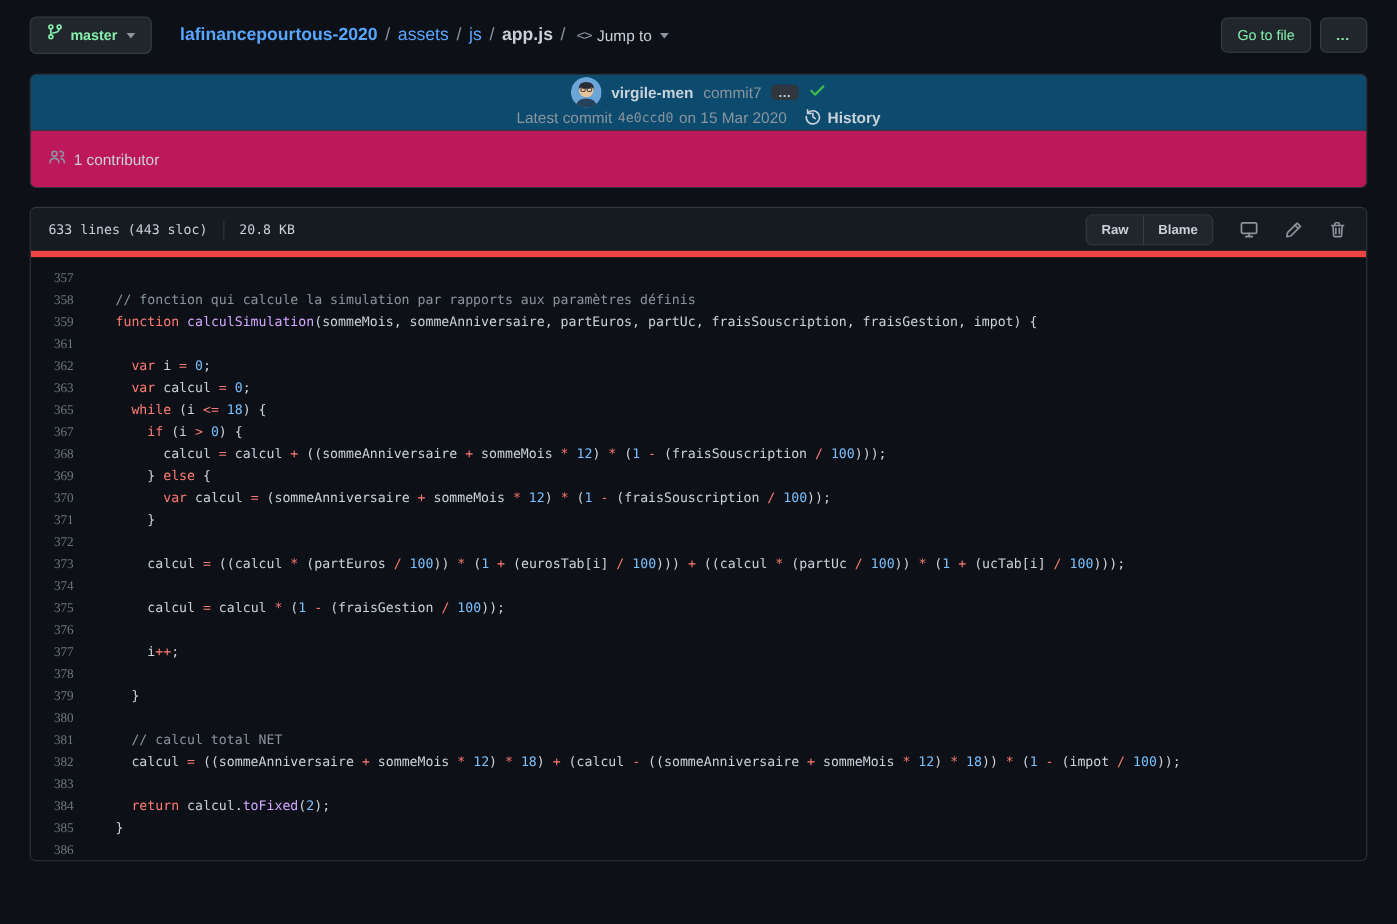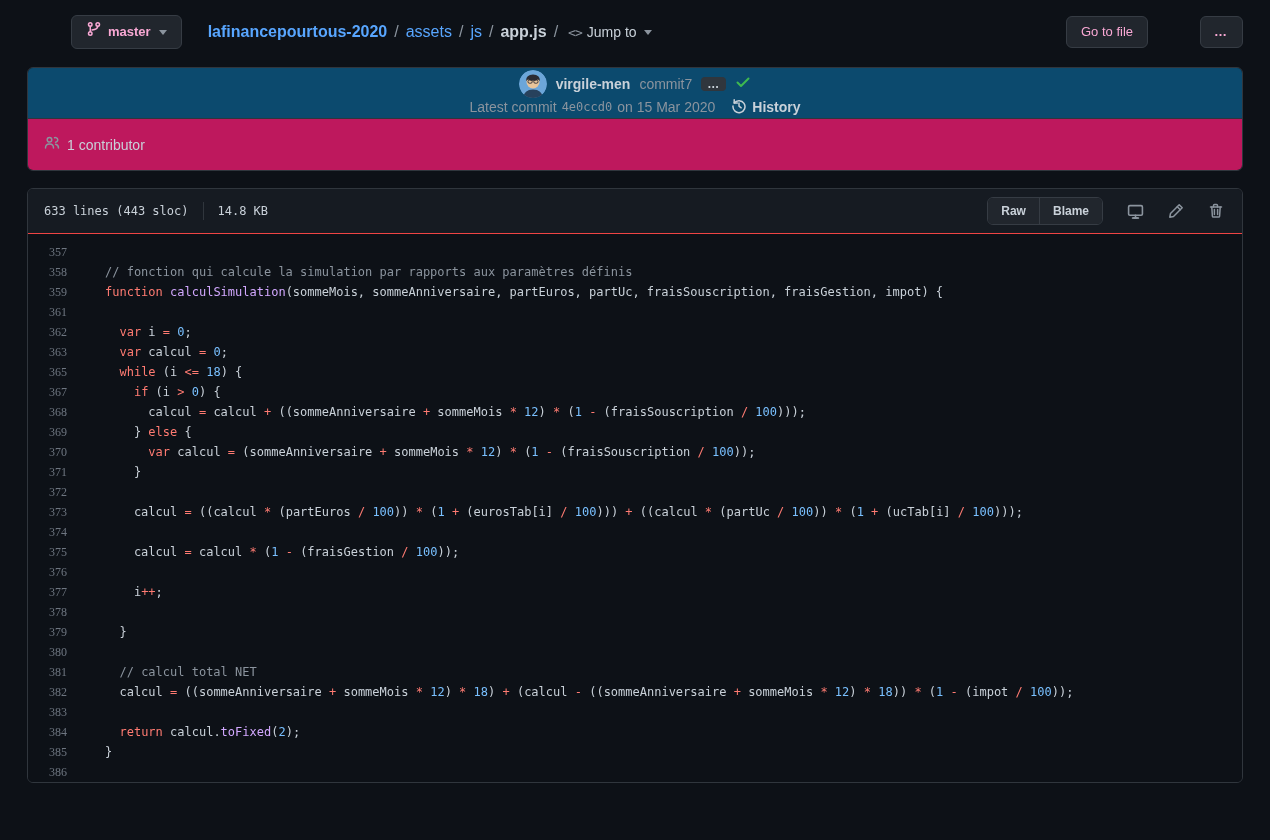--- a/index.html
+++ b/index.html
@@ -11,22 +11,22 @@
     font-size:14px;
   }
   .wrap { padding:14px 27px 0 27px; }
 
   
   .topbar { display:flex; align-items:center; justify-content:space-between; height:36px; }
   .topbar-left { display:flex; align-items:center; gap:26px; }
   .btn {
     display:inline-flex; align-items:center; gap:6px;
     background:#21262d; border:1px solid #363c44; border-radius:6px;
-    color:#f9a8d4; padding:5px 14px; font-size:13px; line-height:20px;
-    cursor:pointer; white-space:nowrap;margin-left:44px;
+    color:#86efac; padding:5px 14px; font-size:13px; line-height:20px;
+    cursor:pointer; white-space:nowrap;
   }
   .btn .bold { font-weight:700; }
   .caret {
     width:0; height:0; border-left:4px solid transparent; border-right:4px solid transparent;
     border-top:5px solid #8b949e; display:inline-block; margin-left:2px;
   }
   .breadcrumb { font-size:16px; display:flex; align-items:center; gap:7px; }
   .bc-link { color:#58a6ff; cursor:pointer; }
   .bc-repo { font-weight:700; }
   .bc-sep { color:#8b949e; }
@@ -56,21 +56,21 @@
   }
   .commit-right { display:flex; align-items:center; gap:16px; color:#8b949e; font-size:14px; }
   .latest { display:flex; align-items:center; gap:5px; white-space:nowrap; }
   .sha { font-family:"DejaVu Sans Mono","Liberation Mono",monospace; font-size:12px; color:#8b949e; cursor:pointer; }
   .history { display:flex; align-items:center; gap:5px; color:#c9d1d9; font-weight:700; cursor:pointer; }
   .contrib-row { padding:0 16px; height:51px; display:flex; align-items:center; gap:7px; background:#be185d; }
   .contrib-label { color:#c9d1d9; cursor:pointer; }
 
   
   .file-head {
-    background:#161b22; border-bottom:1px solid #ef4444;
+    background:#161b22; border-bottom:6px solid #ef4444;
     display:flex; align-items:center; justify-content:space-between;
     padding:6px 10px 6px 16px; height:45px;
   }
   .file-meta { display:flex; align-items:center; font-family:"DejaVu Sans Mono","Liberation Mono",monospace; font-size:12px; color:#c9d1d9; }
   .meta-div { width:1px; height:18px; background:#30363d; margin:0 14px; }
   .file-actions { display:flex; align-items:center; gap:8px; }
   .seg-group { display:flex; border:1px solid #363c44; border-radius:6px; overflow:hidden; margin-right:8px; }
   .seg-btn {
     background:#21262d; color:#c9d1d9; font-size:12px; font-weight:700;
     padding:5px 13px; cursor:pointer; border:none; line-height:16px;
@@ -187,21 +187,21 @@
       </span>
       <span class="contrib-label">1 contributor</span>
     </div>
   </div>
 
   <div class="box">
     <div class="file-head">
       <div class="file-meta">
         <span>633 lines (443 sloc)</span>
         <span class="meta-div"></span>
-        <span>14.8 KB</span>
+        <span>20.8 KB</span>
       </div>
       <div class="file-actions">
         <div class="seg-group">
           <button class="seg-btn">Raw</button>
           <button class="seg-btn">Blame</button>
         </div>
         <button class="icon-btn">
           <span>
             <svg class="octicon" width="17" height="17" viewBox="0 0 16 16">
               <rect x="1.5" y="2.5" width="13" height="9" rx="1.2"></rect>

